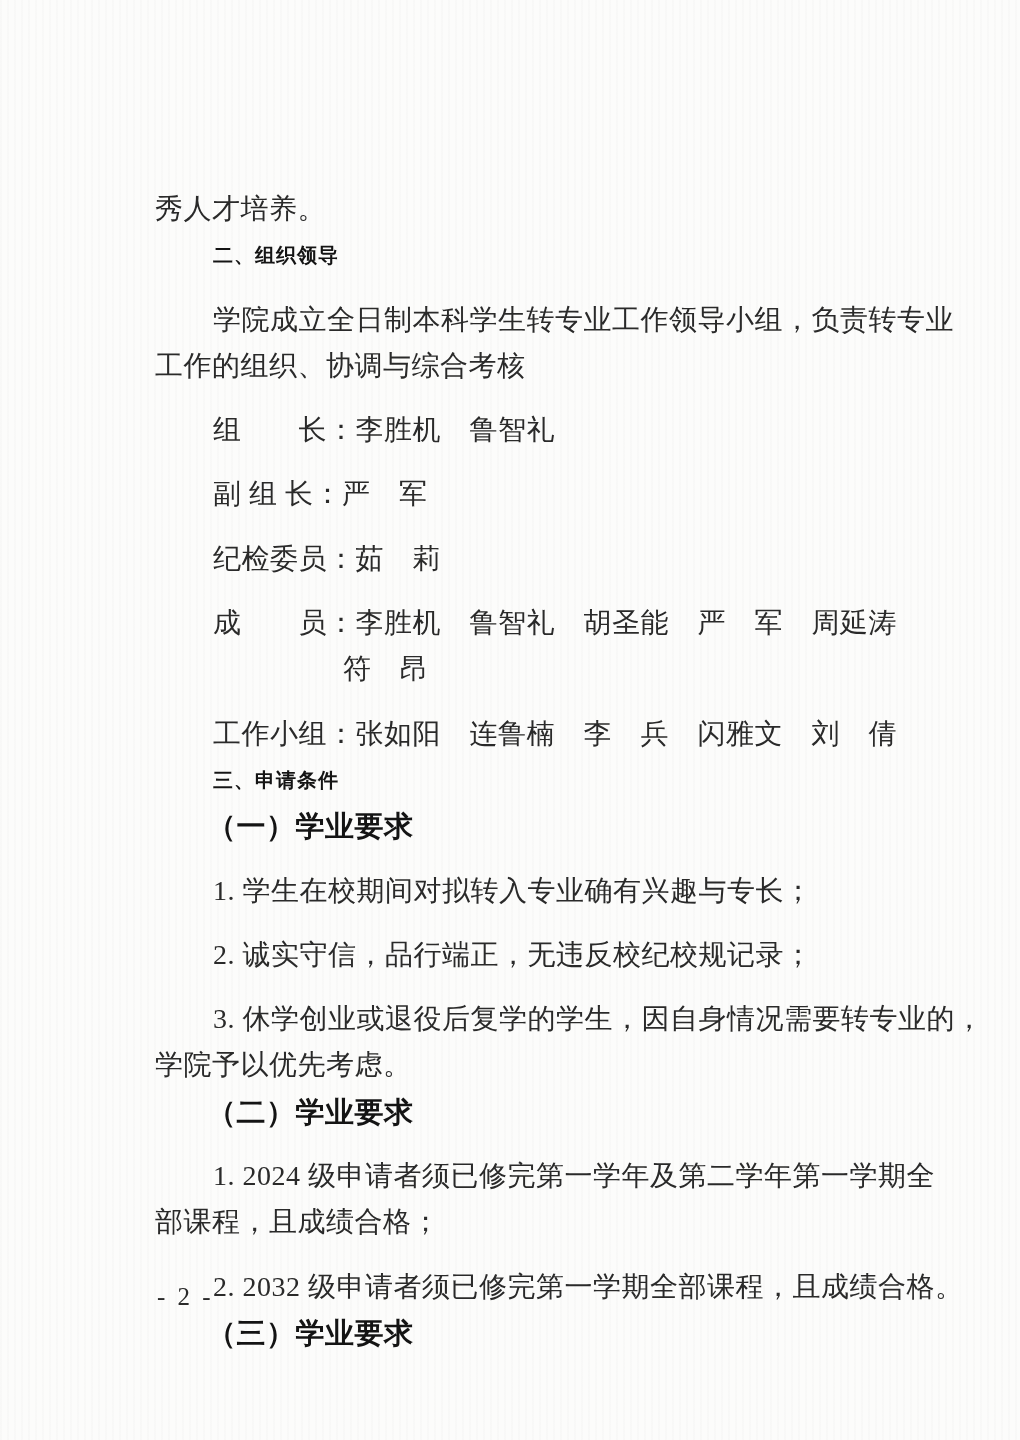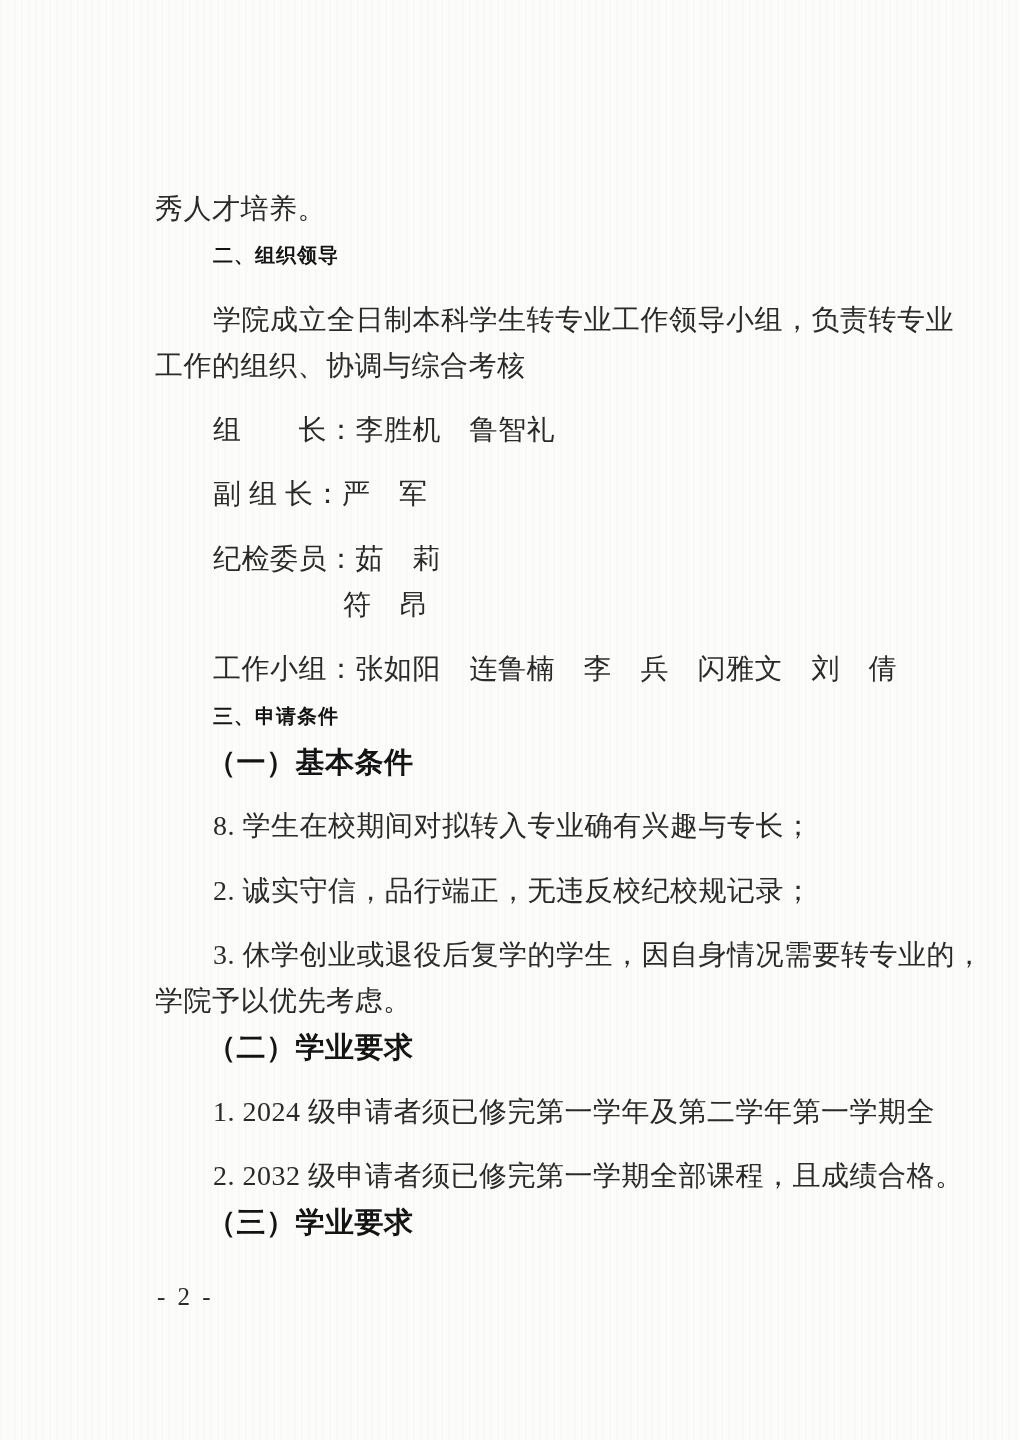--- a/index.html
+++ b/index.html
@@ -74,30 +74,32 @@
 
   <div class="content">
 
     <span class="line flush">秀人才培养。</span>
     <span class="line head-main">二、组织领导</span>
     <span class="line indent">学院成立全日制本科学生转专业工作领导小组，负责转专业</span>
     <span class="line flush">工作的组织、协调与综合考核</span>
     <span class="line indent">组　　长：李胜机　鲁智礼</span>
     <span class="line indent">副 组 长：严　军</span>
     <span class="line indent">纪检委员：茹　莉</span>
+    <span class="line indent">成　　员：李胜机　鲁智礼　胡圣能　严　军　周延涛</span>
     <span class="line names-cont">符　昂</span>
     <span class="line indent">工作小组：张如阳　连鲁楠　李　兵　闪雅文　刘　倩</span>
     <span class="line head-main">三、申请条件</span>
-    <span class="line head-sub">（一）基本条件</span>
-    <span class="line indent">8. 学生在校期间对拟转入专业确有兴趣与专长；</span>
+    <span class="line head-sub">（一）学业要求</span>
+    <span class="line indent">1. 学生在校期间对拟转入专业确有兴趣与专长；</span>
     <span class="line indent">2. 诚实守信，品行端正，无违反校纪校规记录；</span>
     <span class="line indent">3. 休学创业或退役后复学的学生，因自身情况需要转专业的，</span>
     <span class="line flush">学院予以优先考虑。</span>
     <span class="line head-sub">（二）学业要求</span>
     <span class="line indent">1. 2024 级申请者须已修完第一学年及第二学年第一学期全</span>
+    <span class="line flush">部课程，且成绩合格；</span>
     <span class="line indent">2. 2032 级申请者须已修完第一学期全部课程，且成绩合格。</span>
     <span class="line head-sub">（三）学业要求</span>
 
   </div>
 
   <div class="page-number">- 2 -</div>
 
 </div>
 
 </body></html>

